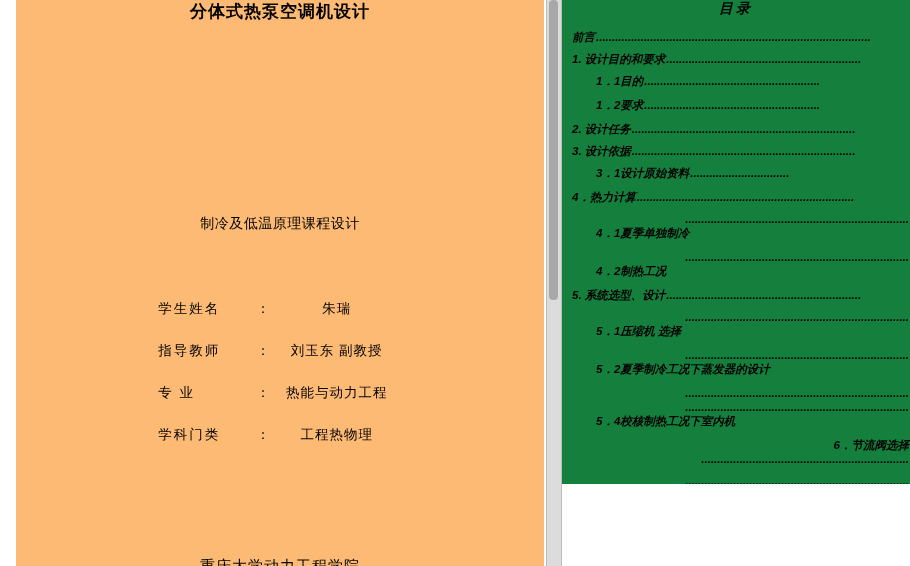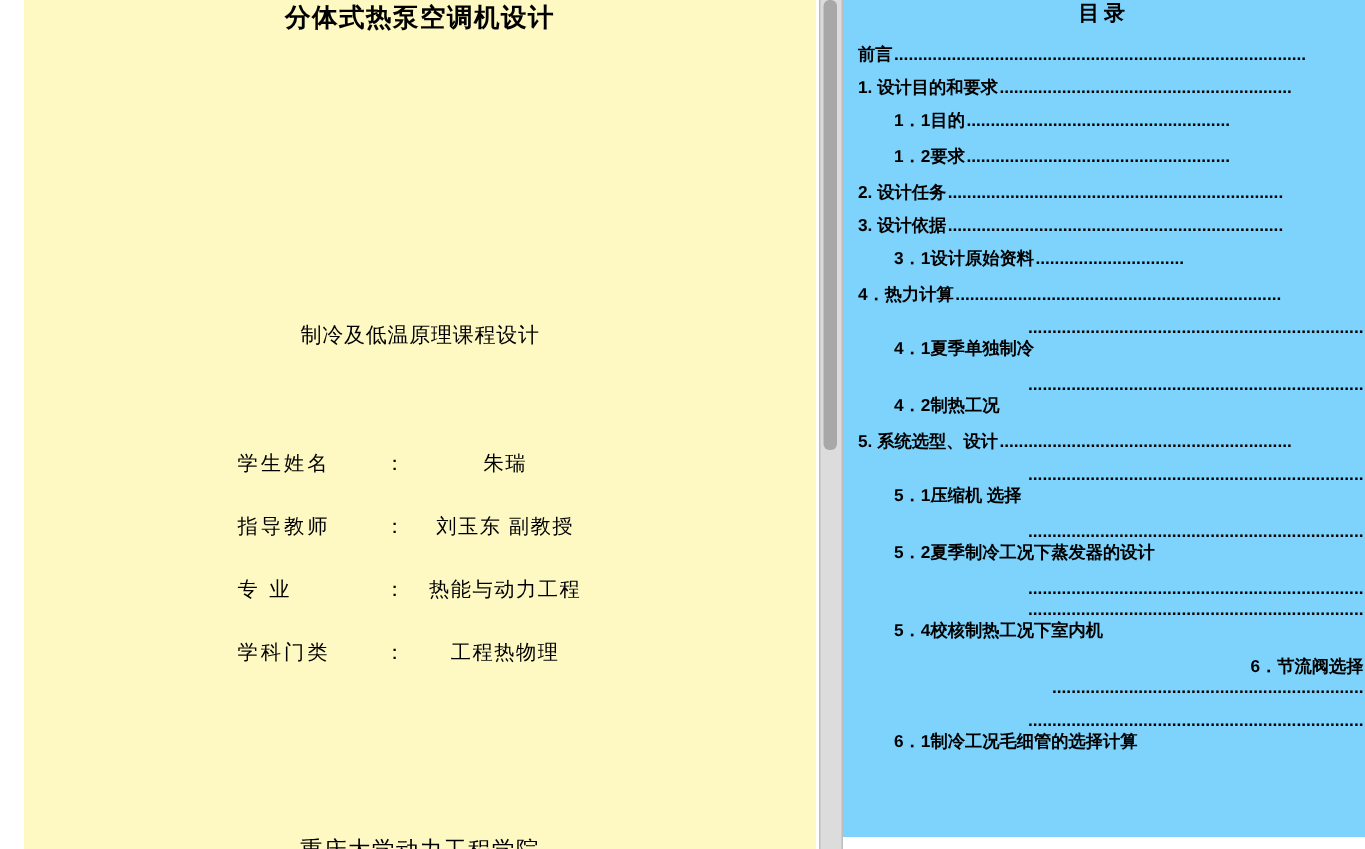--- a/index.html
+++ b/index.html
@@ -45,21 +45,21 @@
     border-top: 5px solid #8aa4c8;
   }
 
   
   .left-page {
     position: absolute;
     left: 16px;
     top: 0;
     width: 528px;
     height: 566px;
-    background: #fef9c3;
+    background: #fdba74;
     overflow: hidden;
   }
   .doc-title {
     position: absolute;
     left: 0; right: 0;
     top: 0px;
     text-align: center;
     font-size: 17px;
     font-weight: bold;
     color: #000;
@@ -136,23 +136,24 @@
     background: #a8a8a8;
     border-radius: 4px;
   }
 
   
   .right-page {
     position: absolute;
     left: 562px;
     top: 0;
     width: 348px;
-    height: 558px;
-    background: #7dd3fc;
-    overflow: hidden;
+    height: 484px;
+    background: #15803d;
+    overflow: hidden;
+    font-style: italic;
   }
   .toc-title {
     position: absolute;
     left: 0; right: 0;
     top: 0px;
     text-align: center;
     font-size: 14px;
     font-weight: bold;
     color: #000;
     letter-spacing: 3px;

